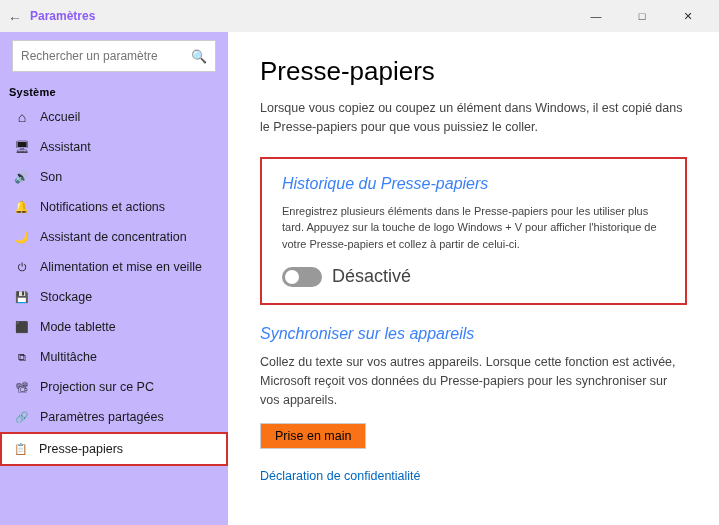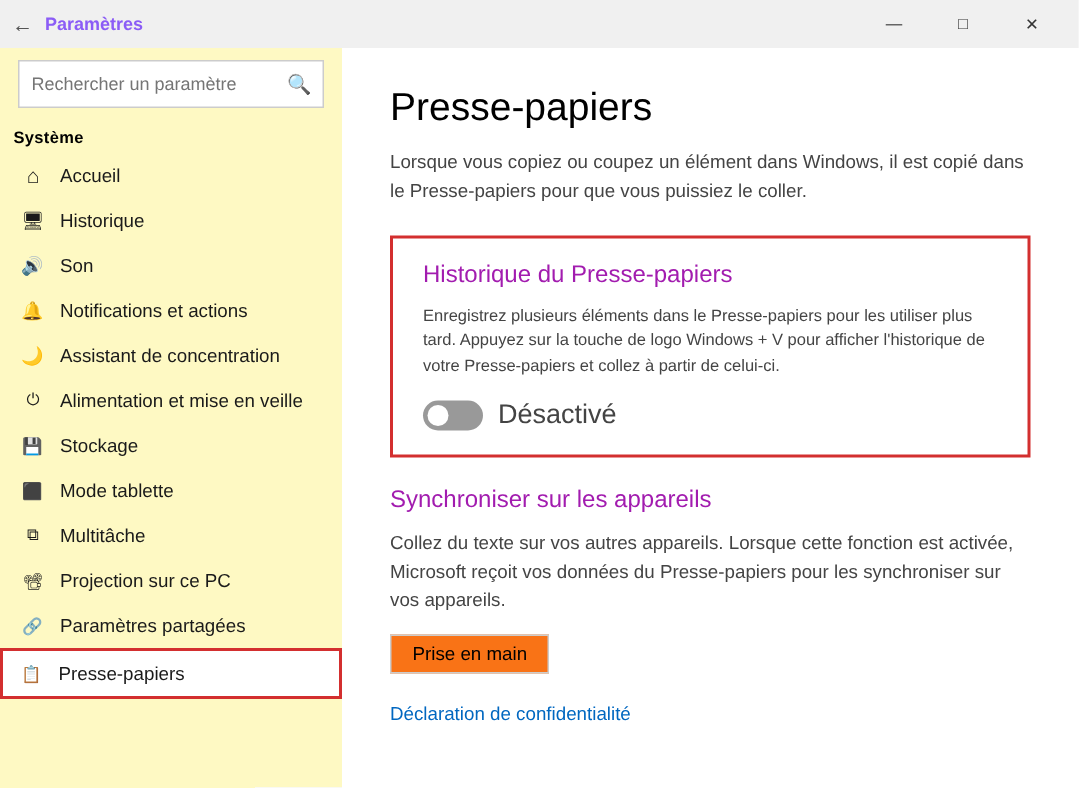--- a/index.html
+++ b/index.html
@@ -54,21 +54,21 @@
     .app-container {
       display: flex;
       flex: 1;
       overflow: hidden;
       background: #fff;
     }
 
     
     .sidebar {
       width: 228px;
-      background: #fef9c3;
+      background: #c4b5fd;
       display: flex;
       flex-direction: column;
       flex-shrink: 0;
       overflow-y: auto;
     }
 
     .sidebar-search {
       margin: 8px 12px;
       position: relative;
     }
@@ -156,22 +156,23 @@
     
     .section-box {
       border: 2px solid #d32f2f;
       padding: 16px 20px;
       margin-bottom: 20px;
     }
 
     .section-title {
       font-size: 16px;
       font-weight: 400;
-      color: #a21caf;
+      color: #3b82f6;
       margin-bottom: 10px;
+      font-style: italic;
     }
 
     .section-description {
       font-size: 11px;
       color: #444;
       line-height: 1.5;
       margin-bottom: 14px;
       max-width: 460px;
     }
 
@@ -264,21 +265,21 @@
     </div>
 
     <div class="sidebar-section-title">Système</div>
 
     <div class="sidebar-item">
       <span class="sidebar-icon">⌂</span>
       <span class="sidebar-item-label">Accueil</span>
     </div>
     <div class="sidebar-item">
       <span class="sidebar-icon" style="font-size:12px;">🖥</span>
-      <span class="sidebar-item-label">Historique</span>
+      <span class="sidebar-item-label">Assistant</span>
     </div>
     <div class="sidebar-item">
       <span class="sidebar-icon" style="font-size:12px;">🔊</span>
       <span class="sidebar-item-label">Son</span>
     </div>
     <div class="sidebar-item">
       <span class="sidebar-icon" style="font-size:12px;">🔔</span>
       <span class="sidebar-item-label">Notifications et actions</span>
     </div>
     <div class="sidebar-item">

